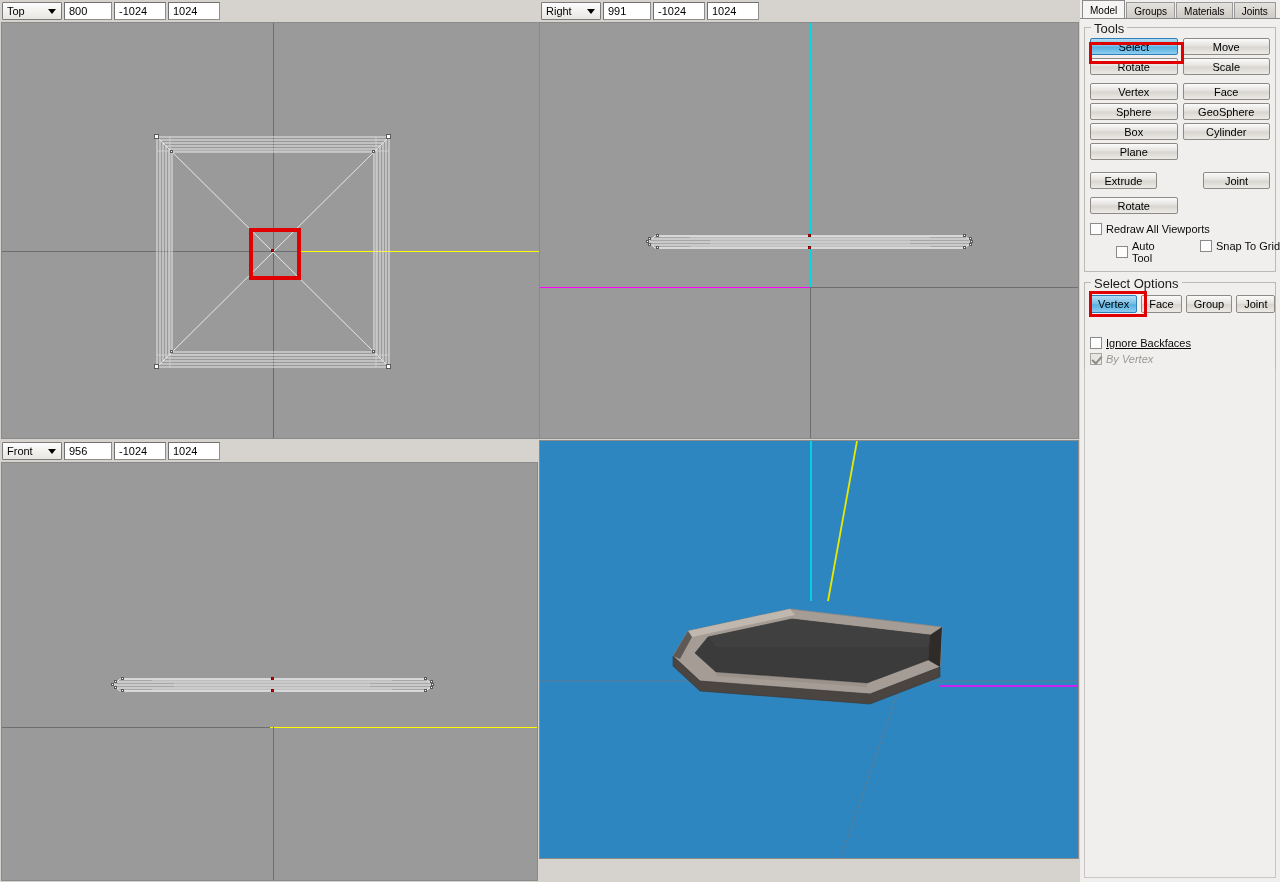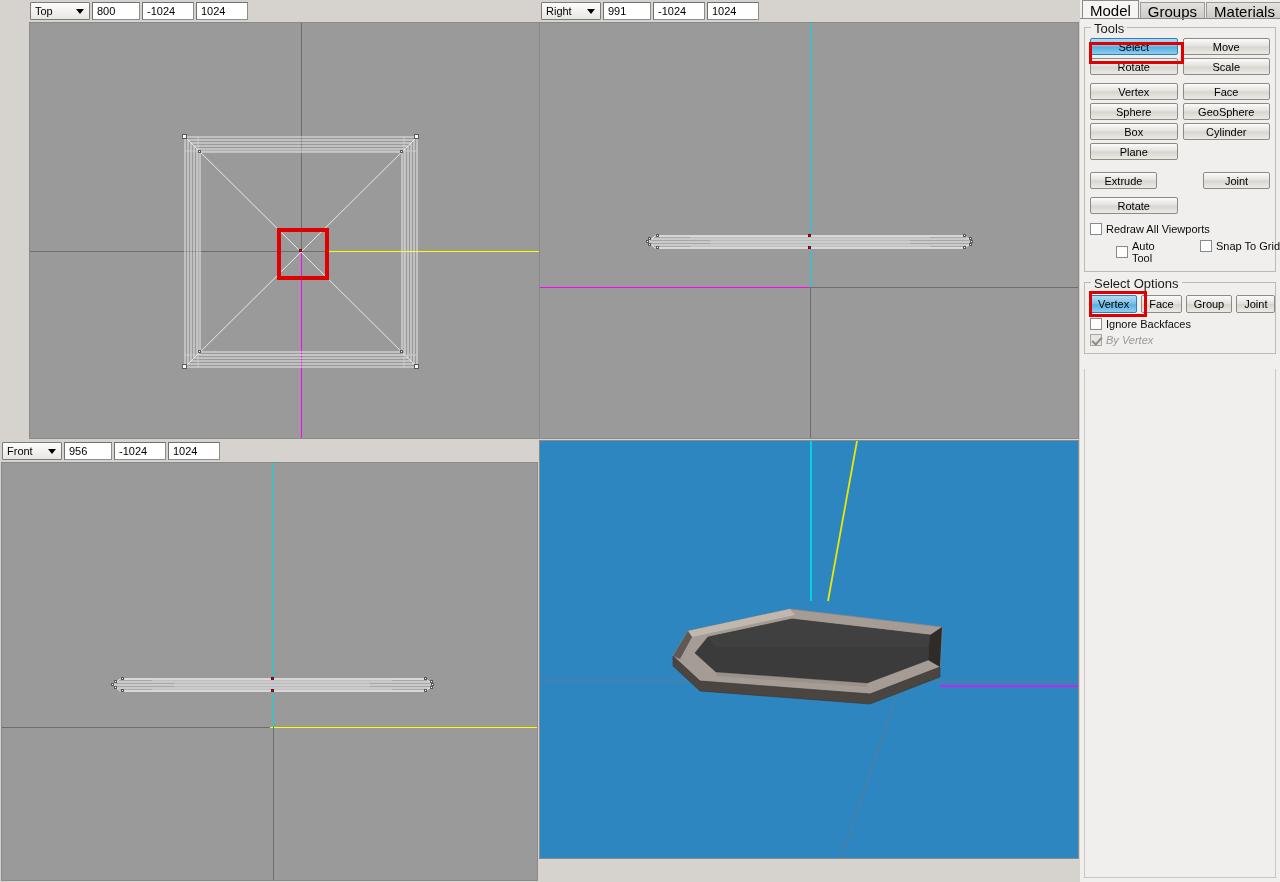--- a/index.html
+++ b/index.html
@@ -12,21 +12,21 @@
   }
   #app { position: relative; width: 1280px; height: 882px; }
 
   
   #viewport-grid {
     position: absolute; left: 0; top: 0;
     width: 1080px; height: 882px;
     background: #d6d3ce;
   }
   .viewport-cell { position: absolute; }
-  .vp-tl { left: 0;   top: 0;   width: 597px; height: 440px; margin-left: 28px; }
+  .vp-tl { left: 0;   top: 0;   width: 597px; height: 440px; }
   .vp-tr { left: 539px; top: 0; width: 541px; height: 440px; }
   .vp-bl { left: 0;   top: 440px; width: 539px; height: 442px; }
   .vp-br { left: 539px; top: 440px; width: 541px; height: 442px; }
 
   
   .vp-header {
     position: relative;
     height: 22px;
     background: #d6d3ce;
     display: flex; align-items: center;
@@ -105,21 +105,21 @@
   }
   #tab-strip {
     position: relative; height: 19px;
     background: #f0efee;
     display: flex; align-items: flex-end;
     padding-left: 2px;
   }
   .tab {
     height: 17px; padding: 0 7px;
     display: flex; align-items: center;
-    font-size: 15px; color: #000;
+    font-size: 10px; color: #000;
     border: 1px solid #9a9a9a;
     border-bottom: none;
     background: linear-gradient(#e4e2de, #cdcac4);
     margin-right: 1px;
     cursor: pointer;
     white-space: nowrap;
   }
   .tab.active {
     height: 19px;
     background: #f6f5f4;
@@ -518,21 +518,21 @@
           <span>Face</span>
         </div>
         <div class="sbtn">
           <span>Group</span>
         </div>
         <div class="sbtn">
           <span>Joint</span>
         </div>
       </div>
 
-      <div class="cbrow" style="margin-top:5px;">
+      <div class="cbrow" style="margin-top:24px;text-decoration:underline;">
         <div class="cbitem">
           <span class="cbox"></span>
           <span class="cblabel">Ignore Backfaces</span>
         </div>
       </div>
       <div class="cbrow" style="margin-top:4px;font-style:italic;">
         <div class="cbitem">
           <span class="cbox checked disabled"></span>
           <span class="cblabel disabled">By Vertex</span>
         </div>

